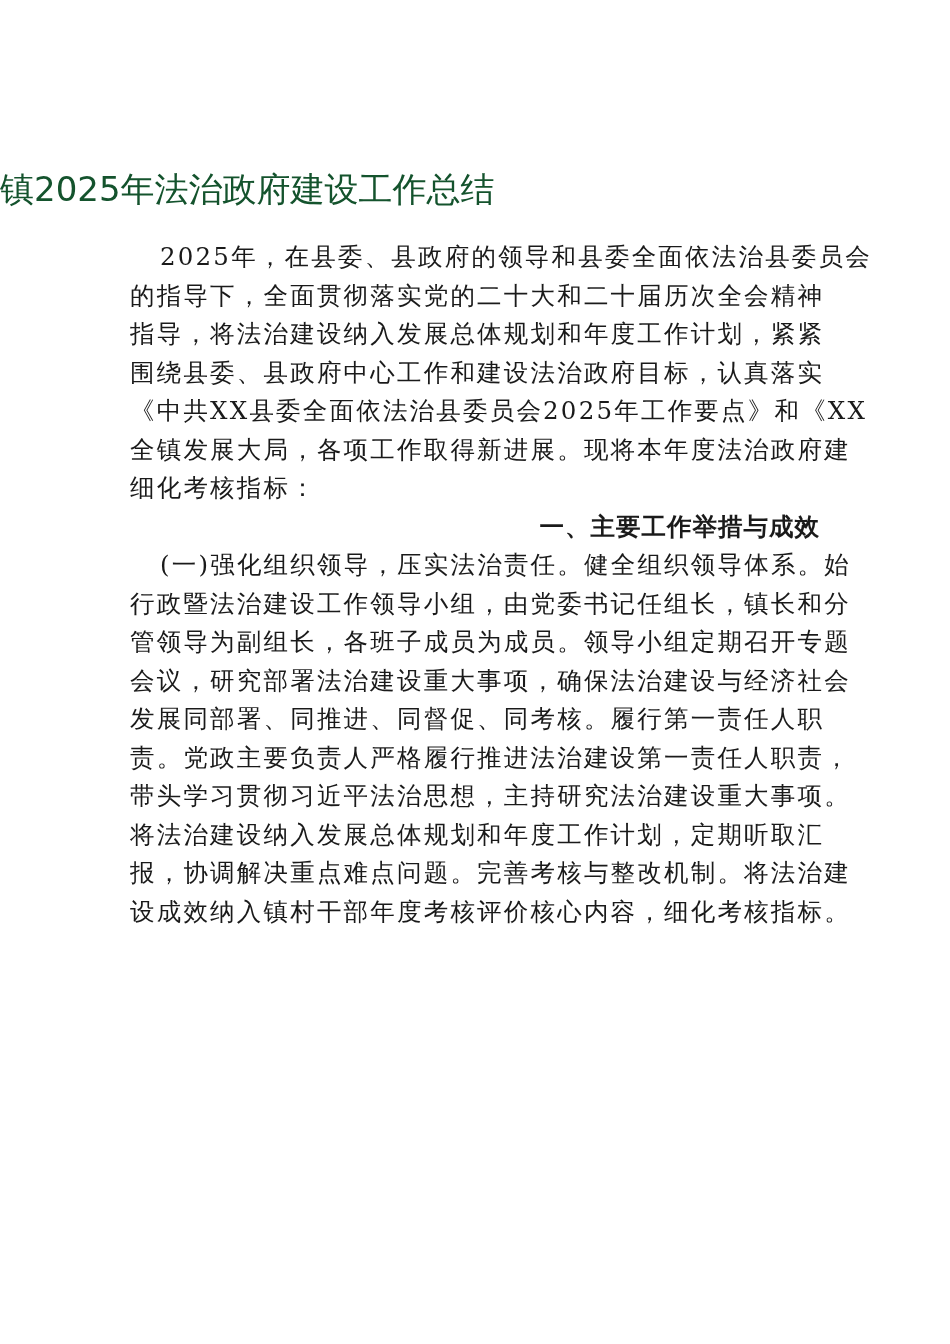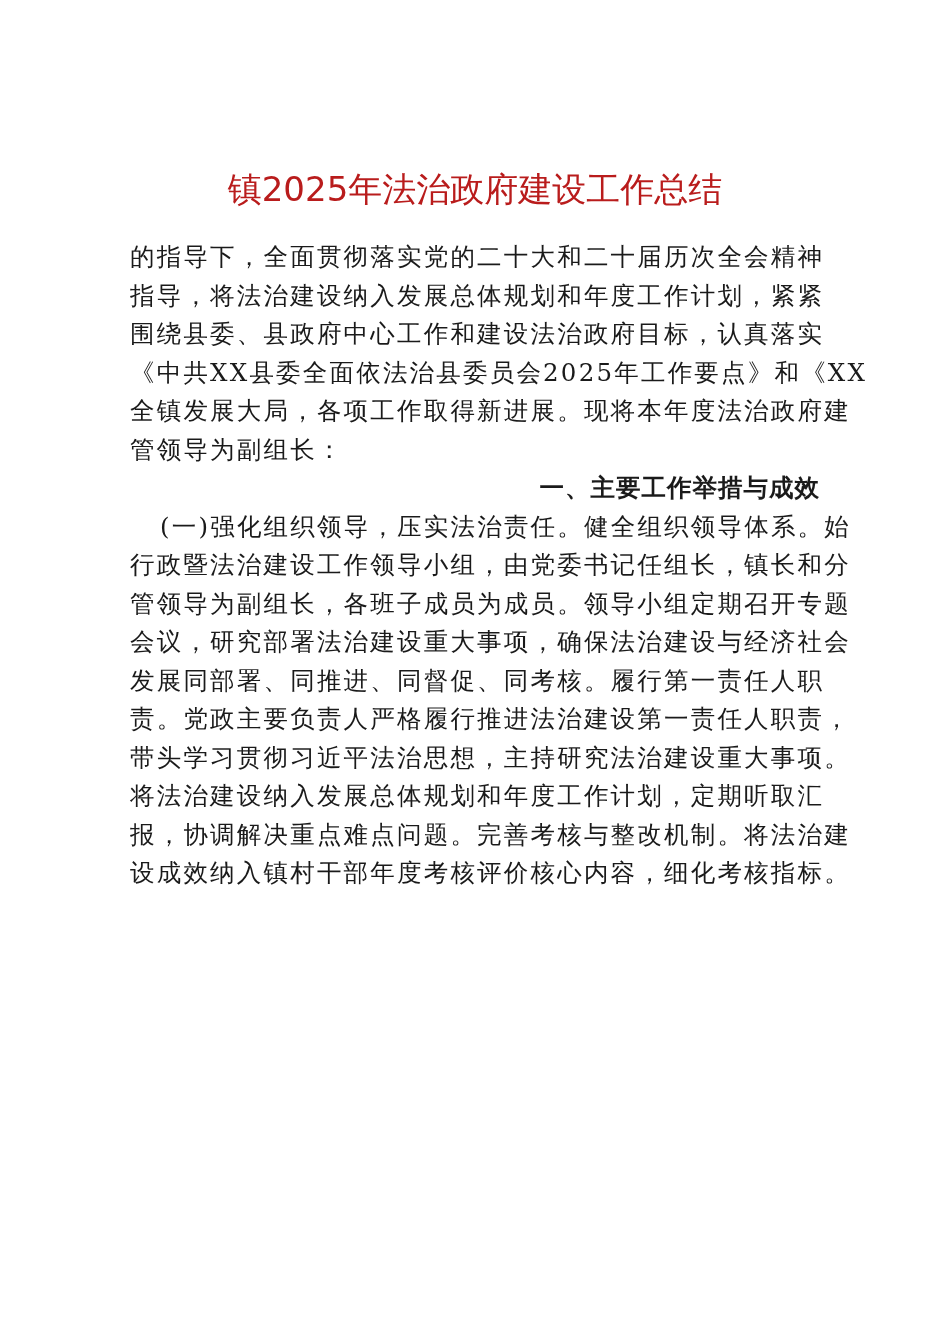--- a/index.html
+++ b/index.html
@@ -2,49 +2,50 @@
 <html><head>
 <meta charset="utf-8">
 <style>
   html, body { margin: 0; padding: 0; background: #ffffff; }
   body { width: 950px; height: 1344px; position: relative; overflow: hidden; }
   .page {
     position: absolute; left: 0; top: 0; width: 950px; height: 1344px;
     background: #ffffff; color: #111111;
   }
   .title {
-    position: absolute; left: 0; top: 166px; width: 950px; text-align: center;
+    position: absolute; left: 0; top: 166px; width: 950px; text-align: left;
     font-family: "DejaVu Sans", sans-serif; font-size: 34px; line-height: 46px;
-    letter-spacing: 0px; color: #b91c1c;
+    letter-spacing: 0px; color: #14532d;
   }
   .body-text {
     position: absolute; left: 130px; top: 238px; width: 690px;
     font-family: "DejaVu Serif", serif; font-size: 24.5px; line-height: 38.5px;
     color: #1a1a1a; letter-spacing: 2.2px;
   }
   .line { display: block; white-space: nowrap; height: 38.5px; }
   .indent { padding-left: 30px; }
   .heading {
     font-family: "DejaVu Sans", sans-serif; font-weight: bold; font-size: 24.5px;
     letter-spacing: 1px; padding-left: 30px; text-align: right;
   }
 </style>
 </head>
 <body>
 
 <div class="page">
   <div class="title">镇2025年法治政府建设工作总结</div>
 
   <div class="body-text">
+    <span class="line indent">2025年，在县委、县政府的领导和县委全面依法治县委员会</span>
     <span class="line">的指导下，全面贯彻落实党的二十大和二十届历次全会精神</span>
     <span class="line">指导，将法治建设纳入发展总体规划和年度工作计划，紧紧</span>
     <span class="line">围绕县委、县政府中心工作和建设法治政府目标，认真落实</span>
     <span class="line">《中共XX县委全面依法治县委员会2025年工作要点》和《XX</span>
     <span class="line">全镇发展大局，各项工作取得新进展。现将本年度法治政府建</span>
-    <span class="line">管领导为副组长：</span>
+    <span class="line">细化考核指标：</span>
 
     <span class="line heading">一、主要工作举措与成效</span>
 
     <span class="line indent">(一)强化组织领导，压实法治责任。健全组织领导体系。始</span>
     <span class="line">行政暨法治建设工作领导小组，由党委书记任组长，镇长和分</span>
     <span class="line">管领导为副组长，各班子成员为成员。领导小组定期召开专题</span>
     <span class="line">会议，研究部署法治建设重大事项，确保法治建设与经济社会</span>
     <span class="line">发展同部署、同推进、同督促、同考核。履行第一责任人职</span>
     <span class="line">责。党政主要负责人严格履行推进法治建设第一责任人职责，</span>
     <span class="line">带头学习贯彻习近平法治思想，主持研究法治建设重大事项。</span>

